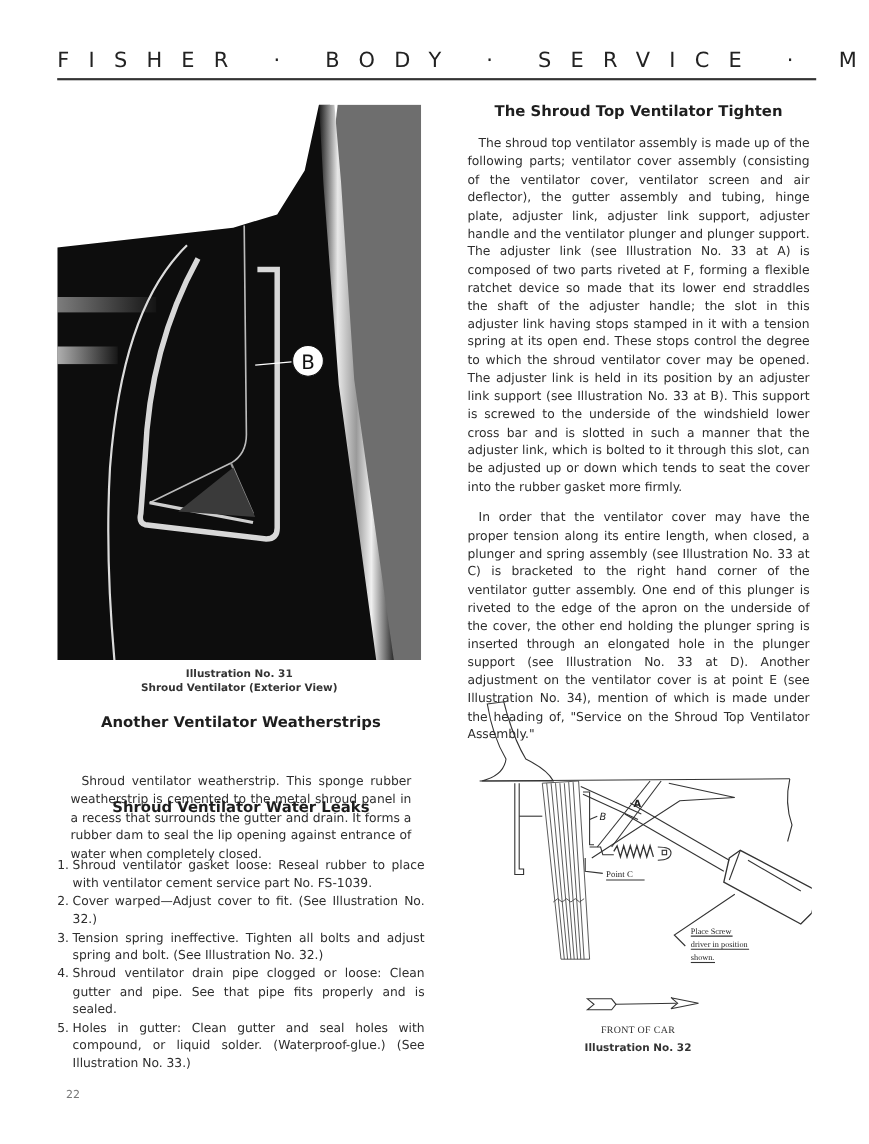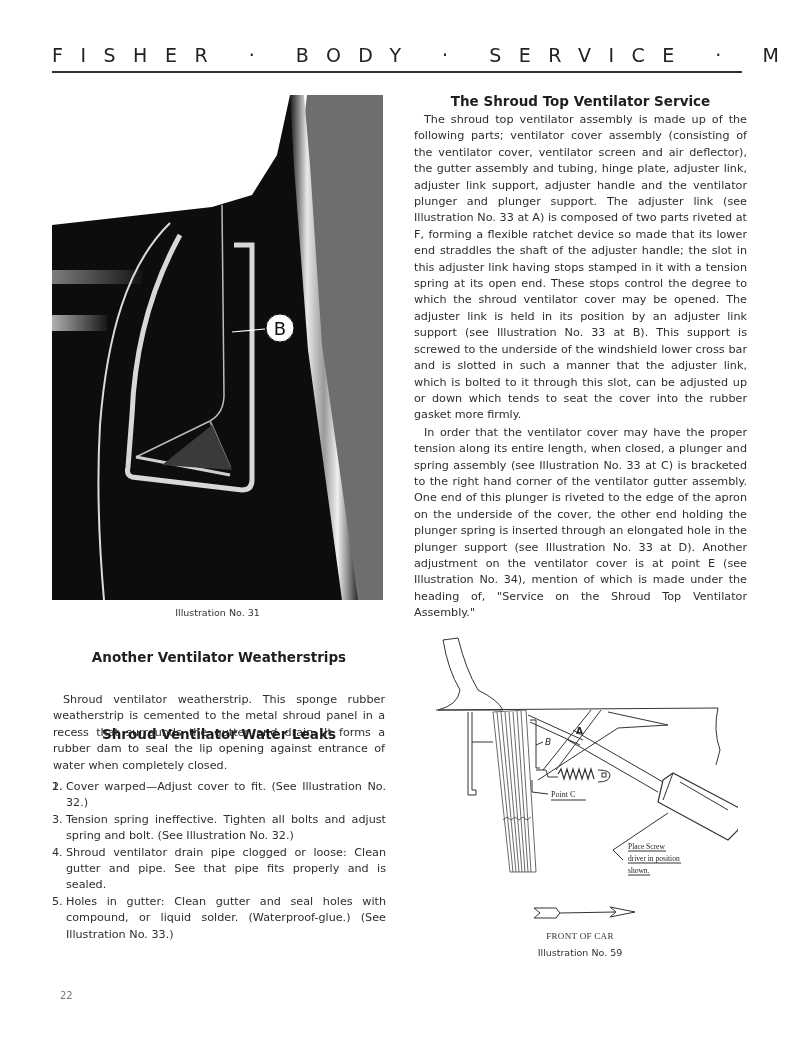--- a/index.html
+++ b/index.html
@@ -6,27 +6,27 @@
     body { width: 790px; height: 1040px; position: relative; overflow: hidden;
            font-family: "DejaVu Sans", sans-serif; color: #2a2a2a; }
     .header { position: absolute; left: 52px; top: 44px; width: 690px; height: 26px; }
     .header-title { font-size: 19px; letter-spacing: 17.5px; color: #222; white-space: nowrap;
                     font-family: "DejaVu Sans", sans-serif; font-weight: normal; }
     .header-rule { position: absolute; left: 0; top: 27px; width: 690px; height: 2px; background: #333; }
 
     .photo { position: absolute; left: 52px; top: 95px; width: 331px; height: 505px; background: #fff; overflow: hidden; }
     .photo svg { display: block; }
 
-    .caption { position: absolute; text-align: center; font-size: 9.5px; line-height: 13px; color: #333; }
+    .caption { position: absolute; text-align: center; font-size: 9.5px; line-height: 13px; color: #333; font-weight: bold; }
     .cap1 { left: 52px; top: 606px; width: 331px; }
 
     .h2 { position: absolute; font-size: 13.5px; font-weight: bold; color: #1e1e1e; text-align: center; }
 
     .para { position: absolute; font-size: 11.2px; line-height: 16.4px; text-align: justify; color: #2e2e2e; }
-    .para p { margin: 1px; text-indent: 10px; }
+    .para p { margin: 12px; text-indent: 10px; }
 
     .leaks { position: absolute; left: 52px; top: 779px; width: 334px; font-size: 11.2px; line-height: 16.4px; color: #2e2e2e; margin: 0; padding: 0; list-style: none; }
     .leaks li { position: relative; padding-left: 14px; text-align: justify; }
     .leaks .num { position: absolute; left: 0; top: 0; }
 
     .pageno { position: absolute; left: 60px; top: 990px; font-size: 10px; color: #777; }
 
     .diagram { position: absolute; left: 418px; top: 630px; width: 320px; height: 250px; }
     .front { position: absolute; left: 420px; top: 900px; width: 320px; height: 60px; text-decoration: underline; }
     .front-label { position: absolute; left: 0; top: 31px; width: 320px; text-align: center;
@@ -76,39 +76,40 @@
     <polygon points="160,330 180,375 110,370" fill="#3a3a3a"></polygon>
 
     <line x1="180" y1="237" x2="213" y2="234" stroke="#ffffff" stroke-width="1.2"></line>
     <circle cx="228" cy="233" r="14" fill="#ffffff" stroke="#111" stroke-width="1"></circle>
     <text x="228" y="240" text-anchor="middle" font-family="DejaVu Sans, sans-serif" font-size="18" fill="#111">B</text>
   </svg>
 </div>
 
 <div class="caption cap1">
   <div>Illustration No. 31</div>
+  <div>Shroud Ventilator (Exterior View)</div>
 </div>
 
 <div class="h2" style="left:52px; top:649px; width:334px;">Another Ventilator Weatherstrips</div>
 <div class="para" style="left:52px; top:691px; width:334px;">
   <p>Shroud ventilator weatherstrip. This sponge rubber weatherstrip is cemented to the metal shroud panel in a recess that surrounds the gutter and drain. It forms a rubber dam to seal the lip opening against entrance of water when completely closed.</p>
 </div>
 
 <div class="h2" style="left:52px; top:726px; width:334px;">Shroud Ventilator Water Leaks</div>
 <ol class="leaks">
-  <li><span class="num">1.</span></li>
+  <li><span class="num">1.</span><span>Shroud ventilator gasket loose: Reseal rubber to place with ventilator cement service part No. FS-1039.</span></li>
   <li><span class="num">2.</span><span>Cover warped—Adjust cover to fit. (See Illustration No. 32.)</span></li>
   <li><span class="num">3.</span><span>Tension spring ineffective. Tighten all bolts and adjust spring and bolt. (See Illustration No. 32.)</span></li>
   <li><span class="num">4.</span><span>Shroud ventilator drain pipe clogged or loose: Clean gutter and pipe. See that pipe fits properly and is sealed.</span></li>
   <li><span class="num">5.</span><span>Holes in gutter: Clean gutter and seal holes with compound, or liquid solder. (Waterproof-glue.) (See Illustration No. 33.)</span></li>
 </ol>
 
 <div class="pageno">22</div>
 
-<div class="h2" style="left:413px; top:93px; width:335px;">The Shroud Top Ventilator Service</div>
+<div class="h2" style="left:413px; top:93px; width:335px;">The Shroud Top Ventilator Tighten</div>
 <div class="para" style="left:413px; top:111px; width:335px;">
   <p>The shroud top ventilator assembly is made up of the following parts; ventilator cover assembly (consisting of the ventilator cover, ventilator screen and air deflector), the gutter assembly and tubing, hinge plate, adjuster link, adjuster link support, adjuster handle and the ventilator plunger and plunger support. The adjuster link (see Illustration No. 33 at A) is composed of two parts riveted at F, forming a flexible ratchet device so made that its lower end straddles the shaft of the adjuster handle; the slot in this adjuster link having stops stamped in it with a tension spring at its open end. These stops control the degree to which the shroud ventilator cover may be opened. The adjuster link is held in its position by an adjuster link support (see Illustration No. 33 at B). This support is screwed to the underside of the windshield lower cross bar and is slotted in such a manner that the adjuster link, which is bolted to it through this slot, can be adjusted up or down which tends to seat the cover into the rubber gasket more firmly.</p>
   <p>In order that the ventilator cover may have the proper tension along its entire length, when closed, a plunger and spring assembly (see Illustration No. 33 at C) is bracketed to the right hand corner of the ventilator gutter assembly. One end of this plunger is riveted to the edge of the apron on the underside of the cover, the other end holding the plunger spring is inserted through an elongated hole in the plunger support (see Illustration No. 33 at D). Another adjustment on the ventilator cover is at point E (see Illustration No. 34), mention of which is made under the heading of, "Service on the Shroud Top Ventilator Assembly."</p>
 </div>
 
 <div class="diagram">
   <svg width="320" height="250" viewBox="0 0 320 250" xmlns="http://www.w3.org/2000/svg" fill="none" stroke="#333" stroke-width="1">
 
     <path d="M25,10 L40,8 Q48,40 60,60 Q80,70 85,80 L20,80 Q40,75 42,60 Q30,40 25,10 Z"></path>
 
@@ -175,14 +176,14 @@
     <g fill="none" stroke="#333" stroke-width="1">
       <path d="M114,8 L136,8 L140,13 L136,18 L114,18 L120,13 Z"></path>
       <line x1="140" y1="13" x2="195" y2="12"></line>
       <path d="M190,7 L215,12 L190,17 L196,12 Z"></path>
     </g>
   </svg>
   <div class="front-label">FRONT OF CAR</div>
 </div>
 
 <div class="caption cap2">
-  <div>Illustration No. 59</div>
+  <div>Illustration No. 32</div>
 </div>
 
 </body></html>

